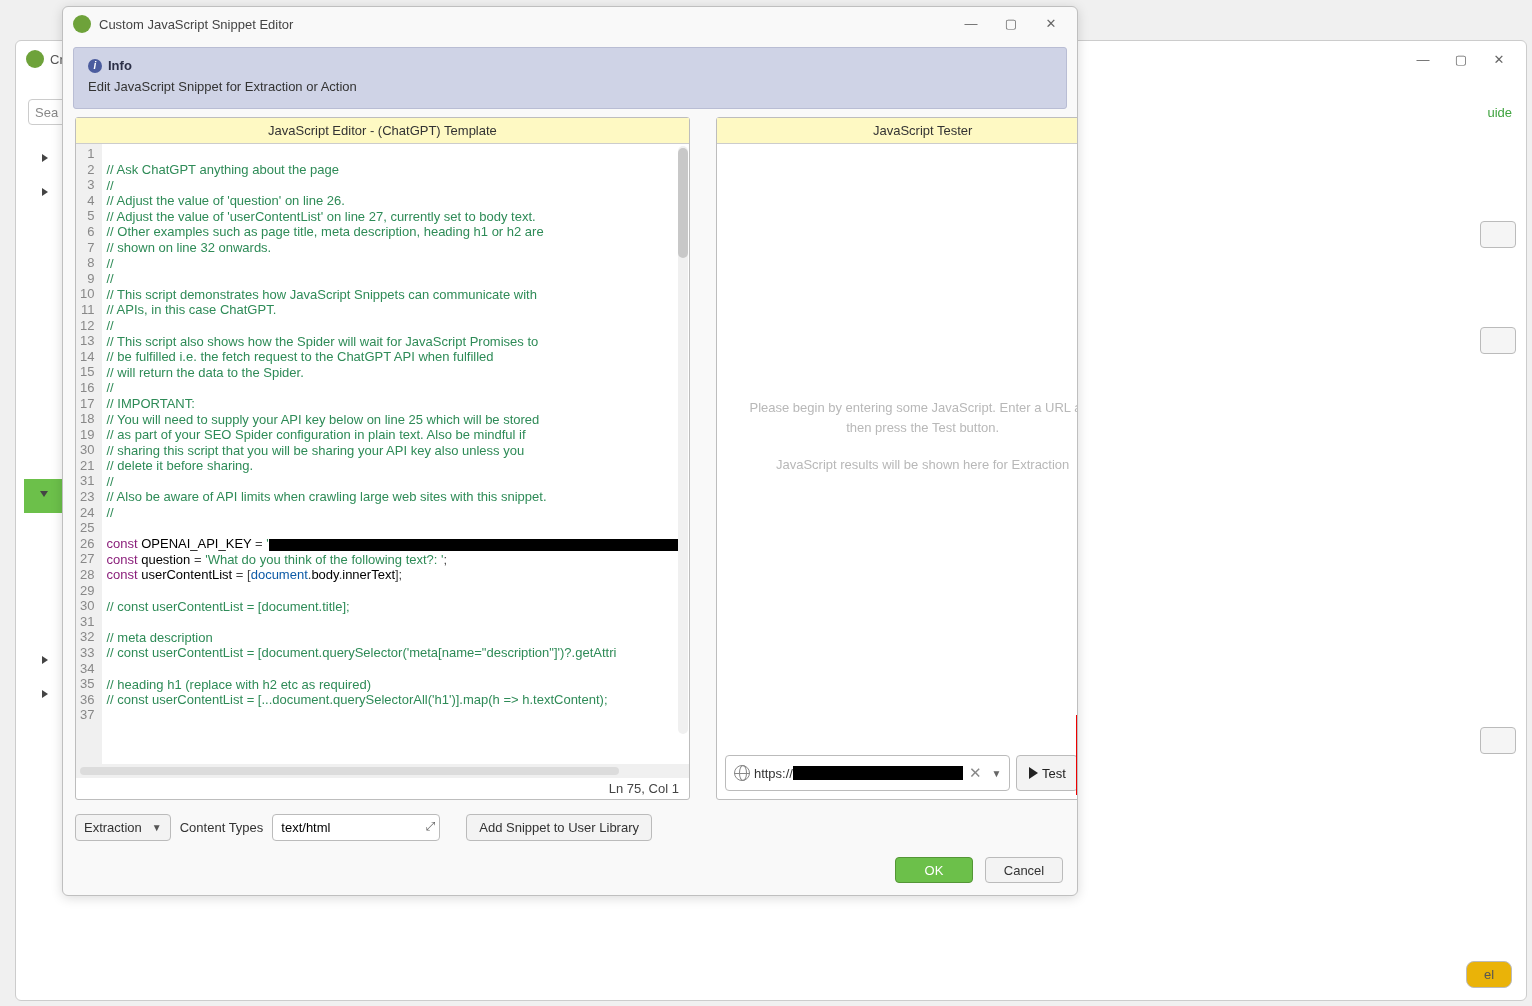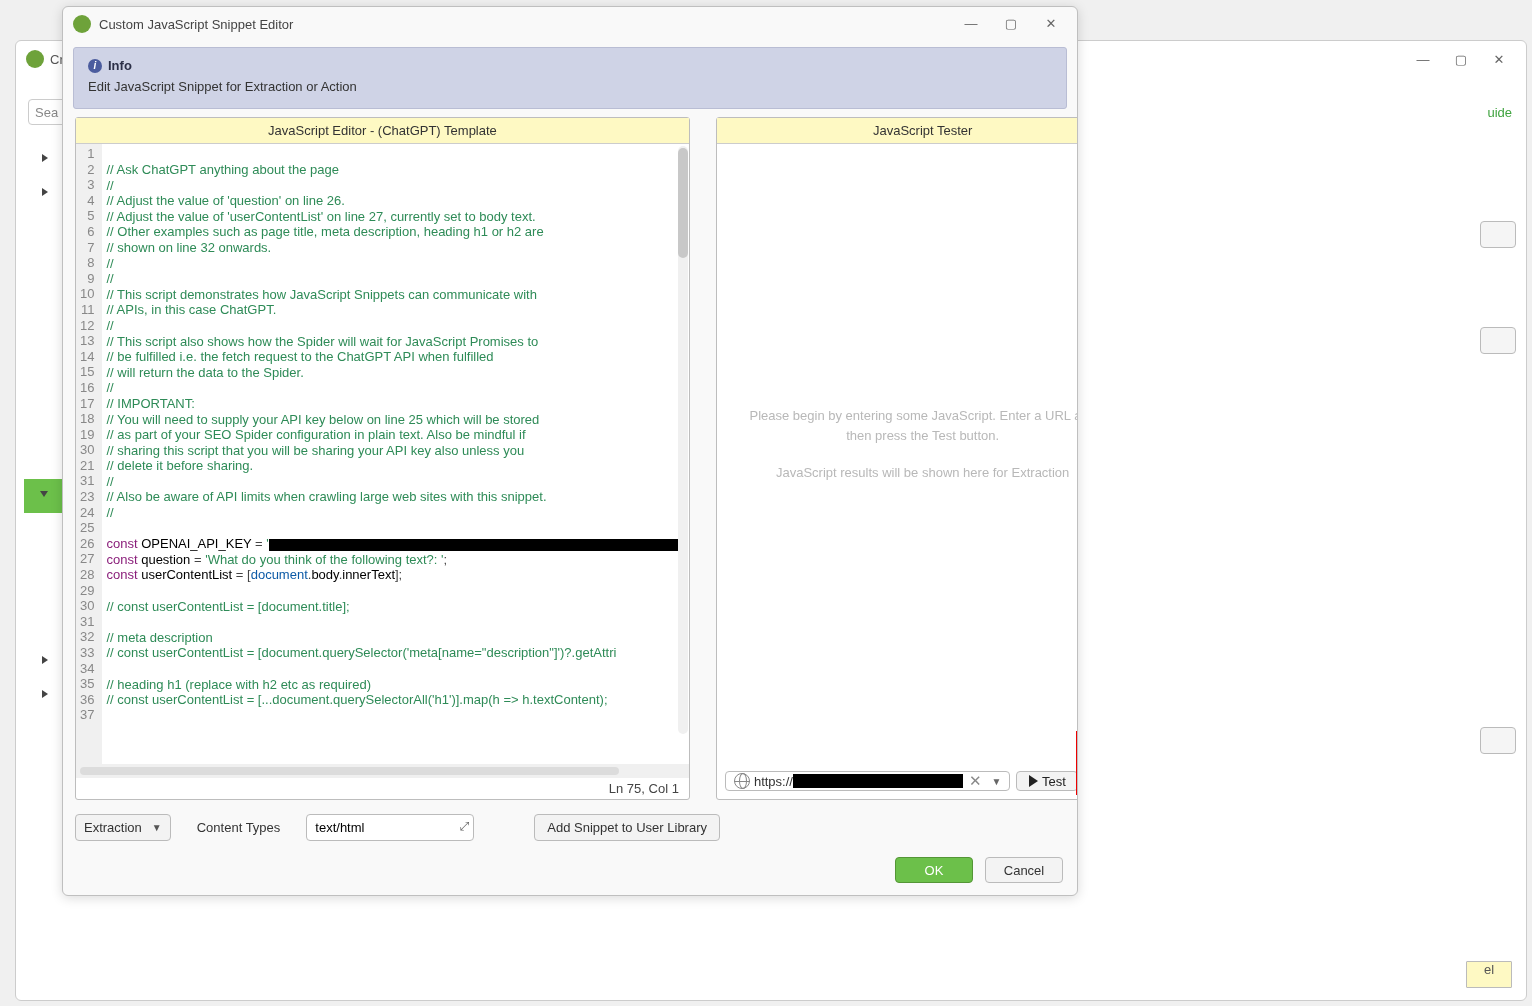--- a/index.html
+++ b/index.html
@@ -13,21 +13,21 @@
 .bg-windowctl { position: absolute; right: 8px; top: 4px; display: flex; gap: 0; }
 .bg-windowctl div { width: 38px; height: 28px; display: flex; align-items: center; justify-content: center; color: #666; }
 .guide-link { position: absolute; right: 14px; top: 64px; color: #3fa33f; }
 .bg-search { position: absolute; left: 12px; top: 58px; width: 180px; height: 26px; border: 1px solid #ccc; border-radius: 4px; padding: 0 6px; color: #888; background: #fff; display:flex; align-items:center;}
 .bg-tree { position: absolute; left: 8px; top: 100px; width: 46px; }
 .bg-tree .item { height: 34px; display: flex; align-items: center; }
 .bg-tree .caret { width: 0; height: 0; border-left: 6px solid #444; border-top: 4px solid transparent; border-bottom: 4px solid transparent; margin-left: 18px; }
 .bg-tree .caret.down { border-left: 4px solid transparent; border-right: 4px solid transparent; border-top: 6px solid #444; margin-left: 16px; }
 .bg-tree .selected { background: #6cc04a; }
 .bg-right-btn { position: absolute; right: 10px; border:1px solid #bbb; border-radius:4px; height: 27px; width: 36px; background:#f5f5f5; }
-.bg-cancel-btn { position: absolute; right: 14px; bottom: 12px; width: 46px; height: 27px; border:1px solid #bbb; border-radius:1px; background:#fef9c3; color:#555; display:flex; align-items:flex-start; justify-content:center;}
+.bg-cancel-btn { position: absolute; right: 14px; bottom: 12px; width: 46px; height: 27px; border:1px solid #bbb; border-radius:8px; background:#eab308; color:#555; display:flex; align-items:center; justify-content:center;}
 
 
 .dialog { position: absolute; top: 6px; left: 62px; width: 1016px; height: 890px; background: #f9f9f9; border: 1px solid #bfbfbf; border-radius: 6px; box-shadow: 0 2px 12px rgba(0,0,0,.15); display: flex; flex-direction: column; }
 .titlebar { height: 34px; display: flex; align-items: center; padding: 0 10px; position: relative; }
 .titlebar .frog { width: 18px; height: 18px; background: #6ea23a; border-radius: 50%; margin-right: 8px; }
 .titlebar .title { color: #444; }
 .win-controls { position: absolute; right: 6px; top: 2px; display: flex; }
 .win-controls div { width: 40px; height: 28px; display:flex; align-items:center; justify-content:center; color:#666; }
 
 .info-banner { background: #cfd3e6; border: 1px solid #b9bdd4; margin: 6px 10px 2px 10px; padding: 10px 14px 14px 14px; border-radius: 3px; }
@@ -57,40 +57,40 @@
 .code-scrollbar-v .thumb { position:absolute; top:2px; width:100%; height:110px; background:#c8c8c8; border-radius:5px;}
 .code-scrollbar-h { height: 14px; background:#f0f0f0; border-top: none; display:flex; align-items:center; }
 .code-scrollbar-h .thumb { margin-left:4px; height:8px; width:88%; background:#dcdcdc; border-radius:5px;}
 .statusbar { text-align: right; padding: 3px 10px; color:#444; font-size: 13px; }
 
 .tester-body { flex: 1; display:flex; flex-direction:column; }
 .tester-hint { flex:1; display:flex; flex-direction:column; align-items:center; justify-content:center; color:#b8b8b8; font-size: 17px; text-align:center; padding: 0 30px; line-height:1.5; }
 .tester-hint p { margin-bottom: 18px; }
 
 .tester-bottom { display:flex; padding: 8px; gap: 6px; position: relative; align-items: stretch;}
-.url-box { flex:1; border:1px solid #bbb; border-radius:4px; display:flex; align-items:center; padding: 0 4px; background:#fff;}
+.url-box { flex:1; border:1px solid #bbb; border-radius:4px; display:flex; align-items:center; padding: 8px 4px; background:#fff;}
 .url-box .globe-gray { width:16px; height:16px; border-radius:50%; border:1.5px solid #888; position: relative; margin: 0 4px;}
 .url-box .globe-gray::before { content:""; position:absolute; left:50%; top:-1px; bottom:-1px; width:6px; margin-left:-3px; border:1.5px solid #888; border-radius:50%;}
 .url-box .globe-gray::after { content:""; position:absolute; top:50%; left:-1px; right:-1px; height:1px; background:#888;}
 .url-text { flex:1; color:#333; font-family: "Segoe UI"; display:flex; align-items:center;}
 .url-text .redact { display:inline-block; background:#000; height:14px; width:170px; margin-left:0;}
 .url-clear { color:#888; padding: 0 6px; font-size: 15px; }
 .url-drop { color:#666; padding: 0 4px; font-size: 10px; }
 .test-btn { width: 62px; border:1px solid #bbb; border-radius:4px; background:#f3f3f3; display:flex; align-items:center; justify-content:center; gap:4px; color:#222; }
 .test-btn .play { width:0; height:0; border-left: 9px solid #222; border-top:6px solid transparent; border-bottom:6px solid transparent;}
 .browser-btn { width: 36px; border-radius:4px; background:#55b23b; display:flex; align-items:center; justify-content:center; }
 .browser-btn .globe-white { width:18px; height:18px; border-radius:50%; border:2px solid #fff; position:relative; }
 .browser-btn .globe-white::before { content:""; position:absolute; left:50%; top:-2px; bottom:-2px; width:8px; margin-left:-4px; border:2px solid #fff; border-radius:50%;}
 .browser-btn .globe-white::after { content:""; position:absolute; top:50%; left:-2px; right:-2px; height:2px; background:#fff;}
 .red-callout { position:absolute; right:6px; top:-32px; bottom:4px; width: 46px; border:3px solid #e00; pointer-events:none; }
 .red-arrow { position:absolute; right: 22px; top: -32px; width:0; height:0; }
 .red-arrow::before{ content:""; position:absolute; left:50%; top:0; width:3px; height:20px; background:#e00; margin-left:-1px;}
 .red-arrow::after{ content:""; position:absolute; left:50%; top:18px; margin-left:-7px; width:0; height:0; border-left:7px solid transparent; border-right:7px solid transparent; border-top:10px solid #e00;}
 
-.footer-row { display:flex; align-items:center; padding: 10px 12px 6px 12px; gap: 26px; }
+.footer-row { display:flex; align-items:center; padding: 10px 12px 6px 12px; gap: 9px; }
 .combo { border:1px solid #bbb; border-radius:4px; background:#f3f3f3; height:27px; display:flex; align-items:center; padding: 0 8px; gap:10px; color:#333;}
 .combo .drop { font-size:10px; color:#555;}
 .ct-label { color:#333; }
 .ct-field { border:1px solid #bbb; border-radius:4px; background:#fff; height:27px; width: 168px; display:flex; align-items:center; padding: 0 8px; position:relative;}
 .ct-field .expand { position:absolute; right:4px; top:4px; font-size:12px; color:#666;}
 .lib-btn { border:1px solid #bbb; border-radius:4px; background:#f3f3f3; height:27px; padding: 0 12px; display:flex; align-items:center; color:#333;}
 .dialog-buttons { display:flex; justify-content:flex-end; padding: 10px 14px 12px; gap: 12px; }
 .ok-btn { width: 78px; height: 26px; background:#6cc04a; border:1px solid #549636; border-radius:4px; color:#fff; display:flex; align-items:center; justify-content:center;}
 .cancel-btn { width: 78px; height: 26px; background:#f3f3f3; border:1px solid #bbb; border-radius:4px; color:#333; display:flex; align-items:center; justify-content:center;}
 </style>

